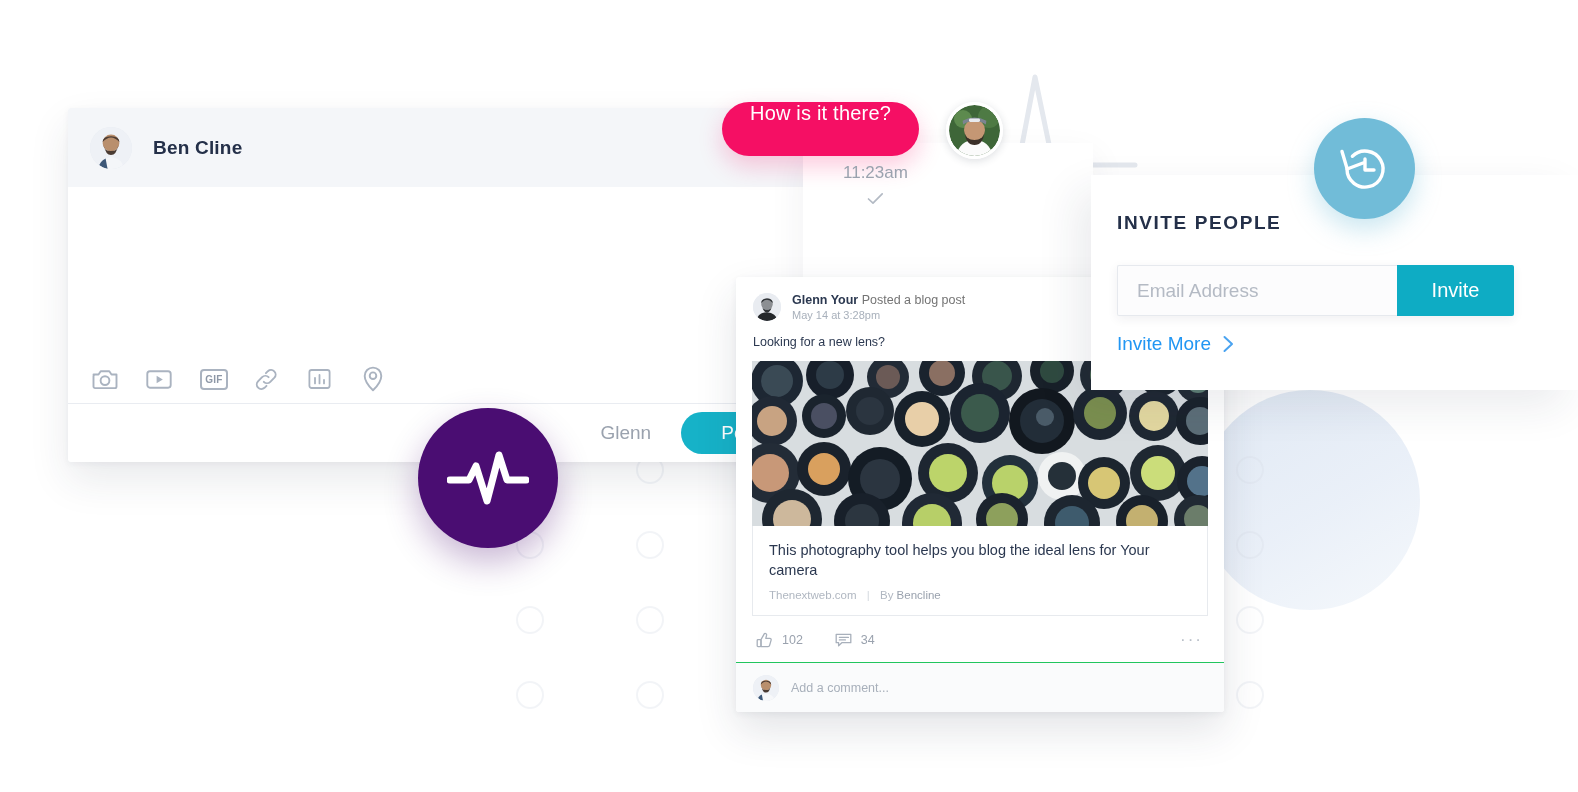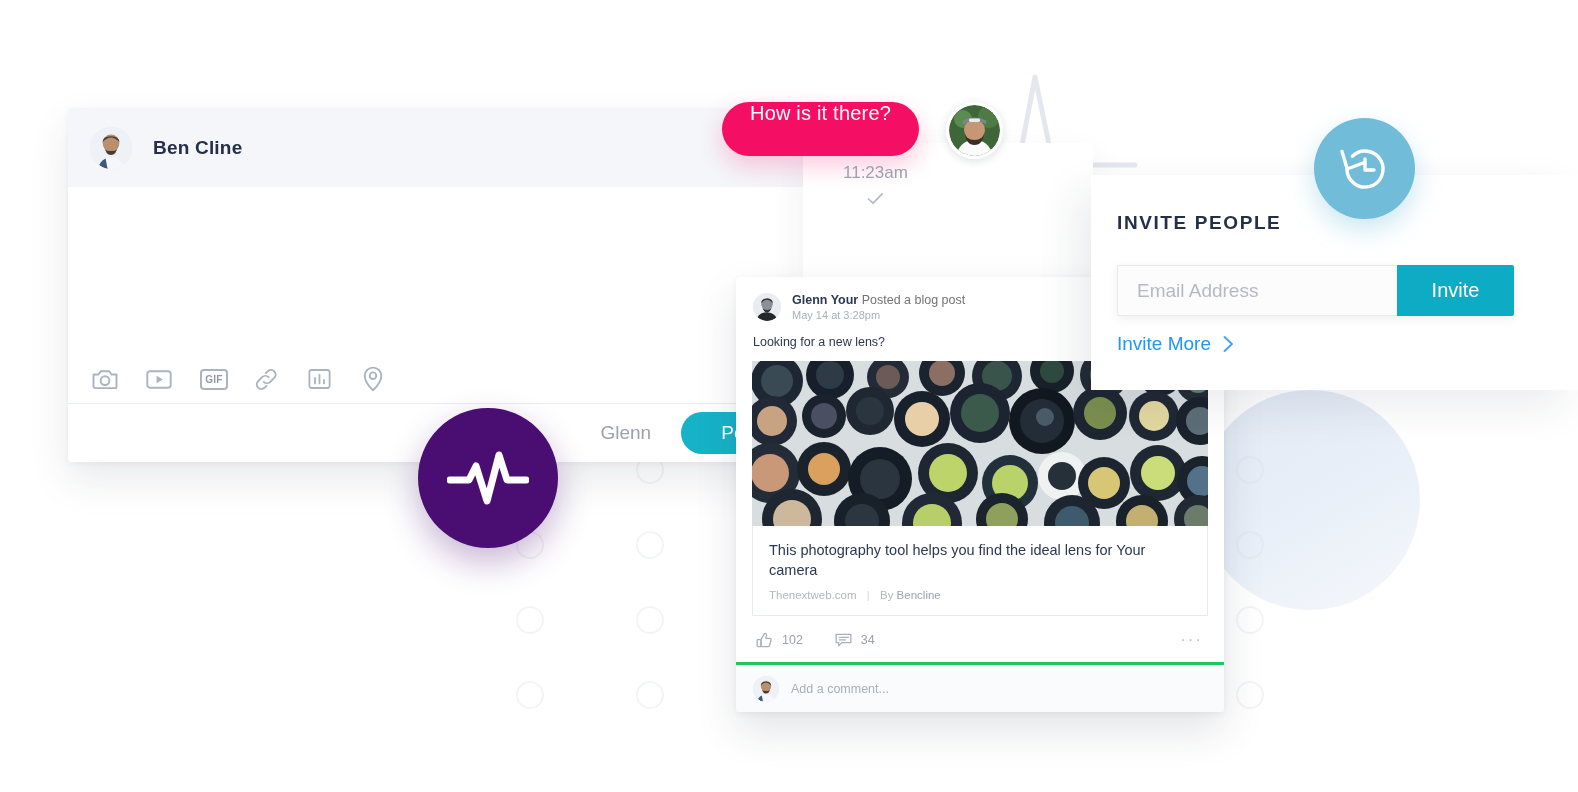--- a/index.html
+++ b/index.html
@@ -116,21 +116,21 @@
   .link-title { font-size:14.5px; color:#2b3850; line-height:1.38; }
   .link-meta { margin-top:9px; font-size:11.5px; color:#b0b7c1; }
   .link-meta .sep { margin:0 7px; color:#d4d9df; }
   .link-meta .author { color:#9aa2ae; }
 
   .post-stats { display:flex; align-items:center; padding:14px 17px 12px 20px; gap:10px; }
   .stat { display:flex; align-items:center; gap:9px; color:#9aa2ae; font-size:12.5px; cursor:pointer; }
   .stat + .stat { margin-left:22px; }
   .post-more { margin-left:auto; color:#b8bfc8; font-size:17px; letter-spacing:2px; cursor:pointer; padding-right:4px;}
   .post-comment {
-    border-top:3px solid #22c55e; background:#fafbfc;
+    border-top:1px solid #22c55e; background:#fafbfc;
     display:flex; align-items:center; gap:12px; padding:12px 17px; height:50px;
   }
   .comment-av { width:26px; height:26px; border-radius:50%; overflow:hidden; background:#e8ecf2; flex:none; }
   .comment-ph { font-size:12.5px; color:#a8b0bb; }
 
   
   .invite-panel {
     position:absolute; left:1091px; top:175px; width:487px; height:215px;
     background:#ffffff;
     box-shadow: -14px 16px 40px rgba(36,48,70,.09);
@@ -418,21 +418,21 @@
             <circle cx="320" cy="162" r="17" fill="#3e5b6d"></circle>
           <circle cx="390" cy="160" r="26" fill="#19212b"></circle>
             <circle cx="390" cy="160" r="16" fill="#c3b070"></circle>
           <circle cx="446" cy="158" r="24" fill="#212a34"></circle>
             <circle cx="446" cy="158" r="14" fill="#6b7d6a"></circle>
         </g>
       </svg>
     </div>
 
     <div class="link-box">
-      <div class="link-title">This photography tool helps you find the ideal lens for Your camera</div>
+      <div class="link-title">This photography tool helps you blog the ideal lens for Your camera</div>
       <div class="link-meta">
         <span>Thenextweb.com</span>
         <span class="sep">|</span>
         <span>By</span>
         <span class="author">Bencline</span>
       </div>
     </div>
 
     <div class="post-stats">
       <div class="stat">

